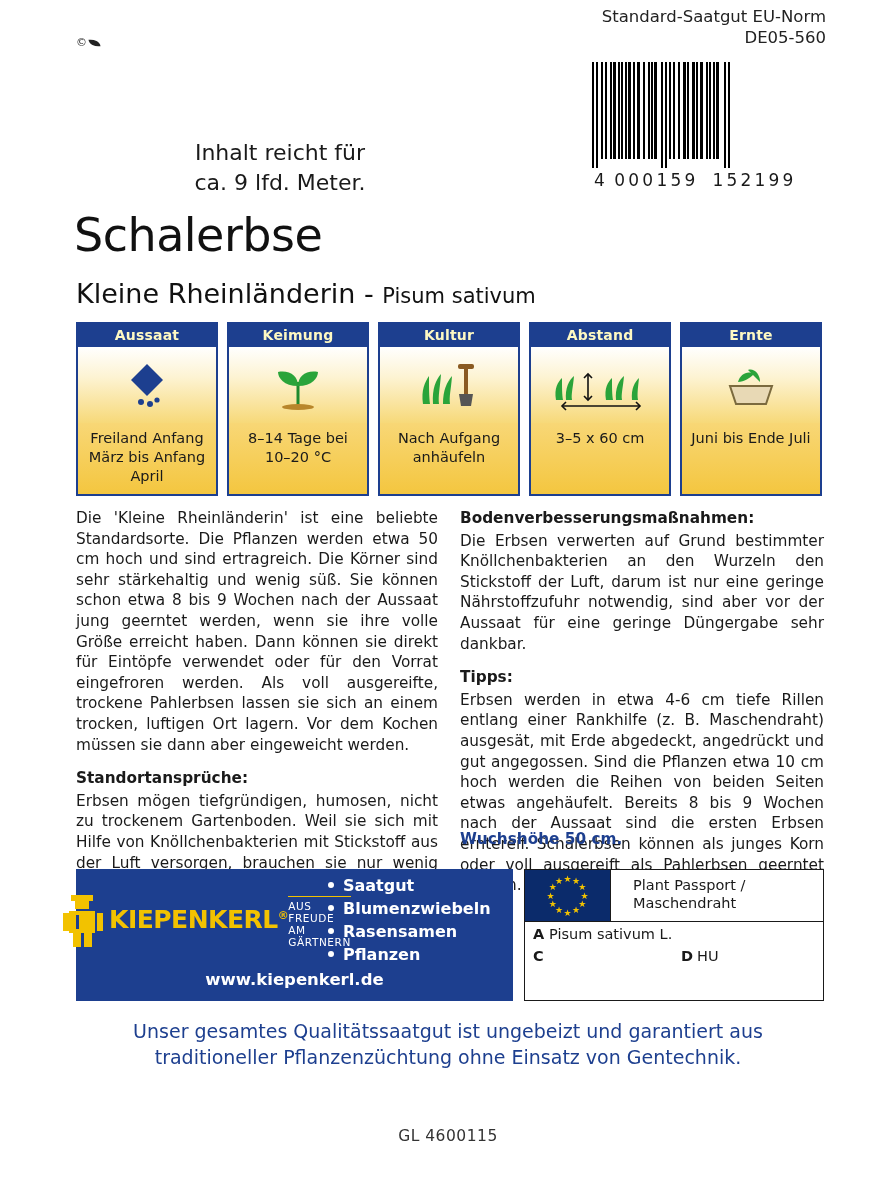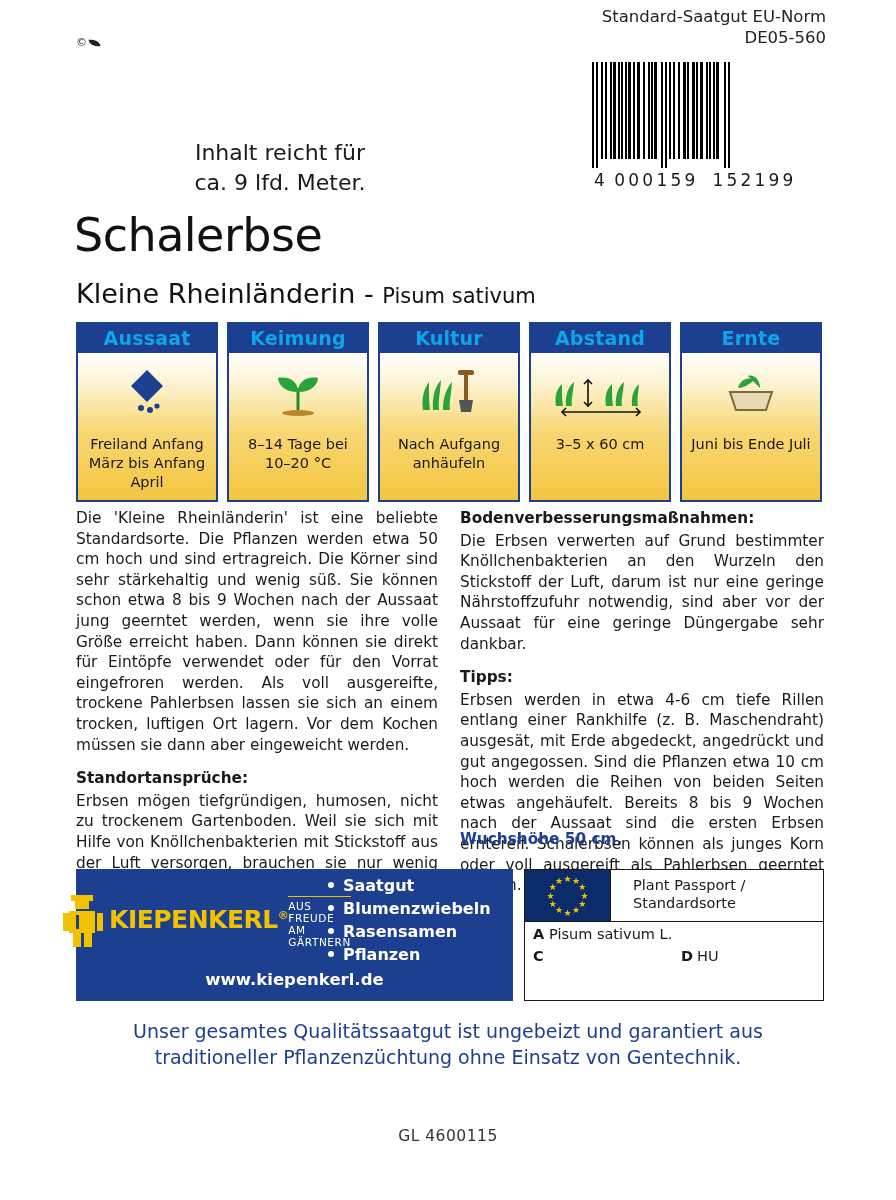--- a/index.html
+++ b/index.html
@@ -103,22 +103,22 @@
   .iconbox {
     width: 142px;
     border: 2px solid #1d3f8f;
     background: #fff;
     display: flex;
     flex-direction: column;
     overflow: hidden;
   }
   .iconbox .head {
     background: #1d3f8f;
-    color: #0ea5e9;
-    font-size: 19px;
+    color: #fef9c3;
+    font-size: 14px;
     font-weight: bold;
     text-align: center;
     padding: 3px 0 4px;
     letter-spacing: 0.2px;
   }
   .iconbox .pic {
     height: 76px;
     background: linear-gradient(#ffffff 0%, #fdf3d2 40%, #f7d979 100%);
     display: flex;
     align-items: center;
@@ -516,21 +516,21 @@
           <span class="star" style="left: 47px; top: 36.2224px;">★</span>
           <span class="star" style="left: 38.5px; top: 38.5px;">★</span>
           <span class="star" style="left: 30px; top: 36.2224px;">★</span>
           <span class="star" style="left: 23.7776px; top: 30px;">★</span>
           <span class="star" style="left: 21.5px; top: 21.5px;">★</span>
           <span class="star" style="left: 23.7776px; top: 13px;">★</span>
           <span class="star" style="left: 30px; top: 6.77757px;">★</span>
         </div>
       <div class="pp-title">
         <div>Plant Passport /</div>
-        <div>Standardsorte</div>
+        <div>Maschendraht</div>
       </div>
     </div>
     <div class="pp-row">
       <b>A</b><span>Pisum sativum L.</span>
     </div>
     <div class="pp-row">
       <b>C</b><span></span><span class="d"><b>D</b><span>HU</span></span>
     </div>
   </div>
 

